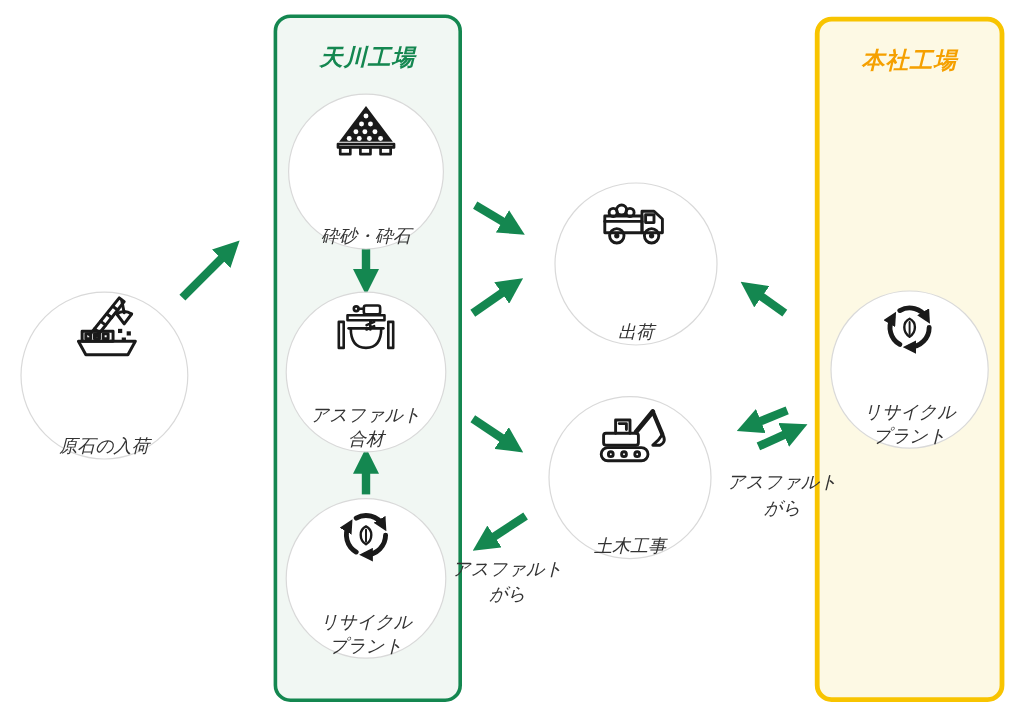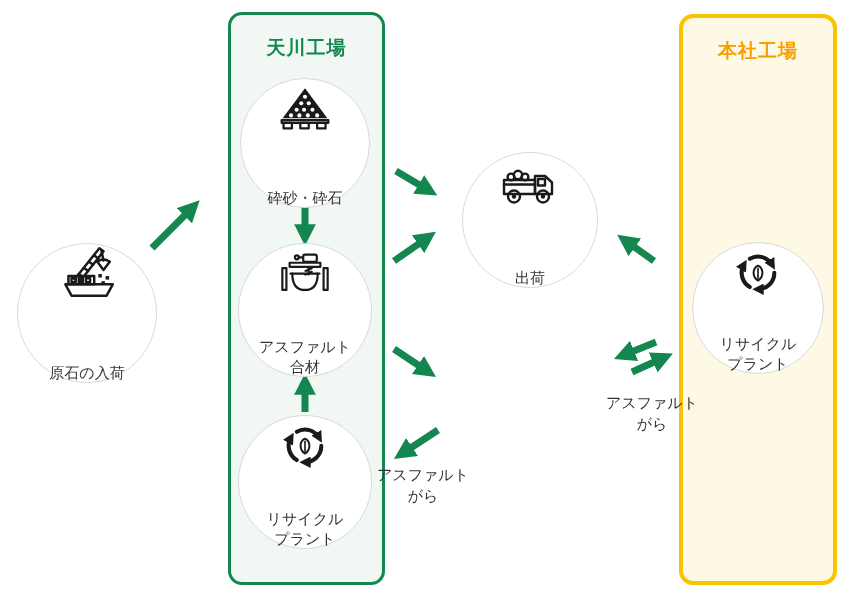--- a/index.html
+++ b/index.html
@@ -1,17 +1,17 @@
 <!DOCTYPE html>
 <html style="--green: #148750; --green-bg: #f1f7f3; --yellow: #f8c400; --yellow-bg: #fdf9e4; --orange: #f5a000; --icon: #1a1a1a; --label: #333333; --circle-border: #d9d9d9;"><head>
 <meta charset="utf-8">
 <style>
   html,body{margin:0;padding:0;background:#fff;}
   body{font-family:"Liberation Sans","DejaVu Sans",sans-serif;}
-  .canvas{position:relative;width:850px;height:600px;background:#fff;overflow:hidden;}
+  .canvas{position:relative;width:850px;height:600px;background:#fff;overflow:hidden;font-style:italic;}
 
   .factory{position:absolute;border-radius:14px;box-sizing:border-box;z-index:0;}
   .factory.green{left:228px;top:12px;width:157px;height:573px;background:var(--green-bg);border:3px solid var(--green);}
   .factory.yellow{left:679px;top:14px;width:158px;height:571px;background:var(--yellow-bg);border:4px solid var(--yellow);}
   .factory h2{margin:0;padding-top:20px;text-align:center;font-size:19px;font-weight:bold;letter-spacing:1px;}
   .factory.green h2{color:var(--green);}
   .factory.yellow h2{color:var(--orange);}
 
   .overlay{position:absolute;left:0;top:0;z-index:1;pointer-events:none;}
   .arrow{stroke:var(--green);stroke-width:7;fill:none;}
@@ -152,20 +152,37 @@
         <rect x="40" y="26" width="7" height="6.5"></rect>
         <circle cx="16" cy="43.5" r="6"></circle>
           <circle class="icd" cx="16" cy="43.5" r="2.2"></circle>
         <circle cx="45" cy="43.5" r="6"></circle>
           <circle class="icd" cx="45" cy="43.5" r="2.2"></circle>
       </svg>
     </span>
     <span class="nlabel">出荷</span>
   </div>
 
+  <div class="node" style="left:457px;top:330px;width:136px;height:136px;">
+    <span class="icon">
+      <svg class="ic" width="64" height="56" viewBox="0 0 64 56">
+        <rect x="8" y="42" width="39" height="11" rx="5.5"></rect>
+        <circle cx="16" cy="47.5" r="2"></circle>
+          <circle cx="27" cy="47.5" r="2"></circle>
+          <circle cx="38" cy="47.5" r="2"></circle>
+        <rect x="10" y="30" width="29" height="10" rx="2"></rect>
+        <path d="M20 30 V19 H32 V30"></path>
+        <path d="M23 22 H29 V27"></path>
+        <path d="M37 29 L51 12" stroke-width="4"></path>
+        <path d="M51 12 L59 31" stroke-width="3.4"></path>
+        <path d="M59 31 Q63 37 57 40 L51 40 Q56 36 59 31 Z"></path>
+      </svg>
+    </span>
+    <span class="nlabel">土木工事</span>
+  </div>
 
   <div class="node" style="left:692px;top:242px;width:132px;height:132px;">
     <span class="icon">
       <svg class="ic" width="58" height="58" viewBox="0 0 64 64">
         <g stroke-width="4.5">
           <path d="M23 17.4 A18 18 0 0 1 47.6 24" marker-end="url(#ahd)"></path>
           <path d="M50 33 A18 18 0 0 1 32 51" marker-end="url(#ahd)"></path>
           <path d="M23 48.6 A18 18 0 0 1 16.4 24" marker-end="url(#ahd)"></path>
         </g>
         <path d="M32 25 C38.5 28 38.5 37.5 32 41.5 C25.5 37.5 25.5 28 32 25 Z" stroke-width="2.2"></path>

